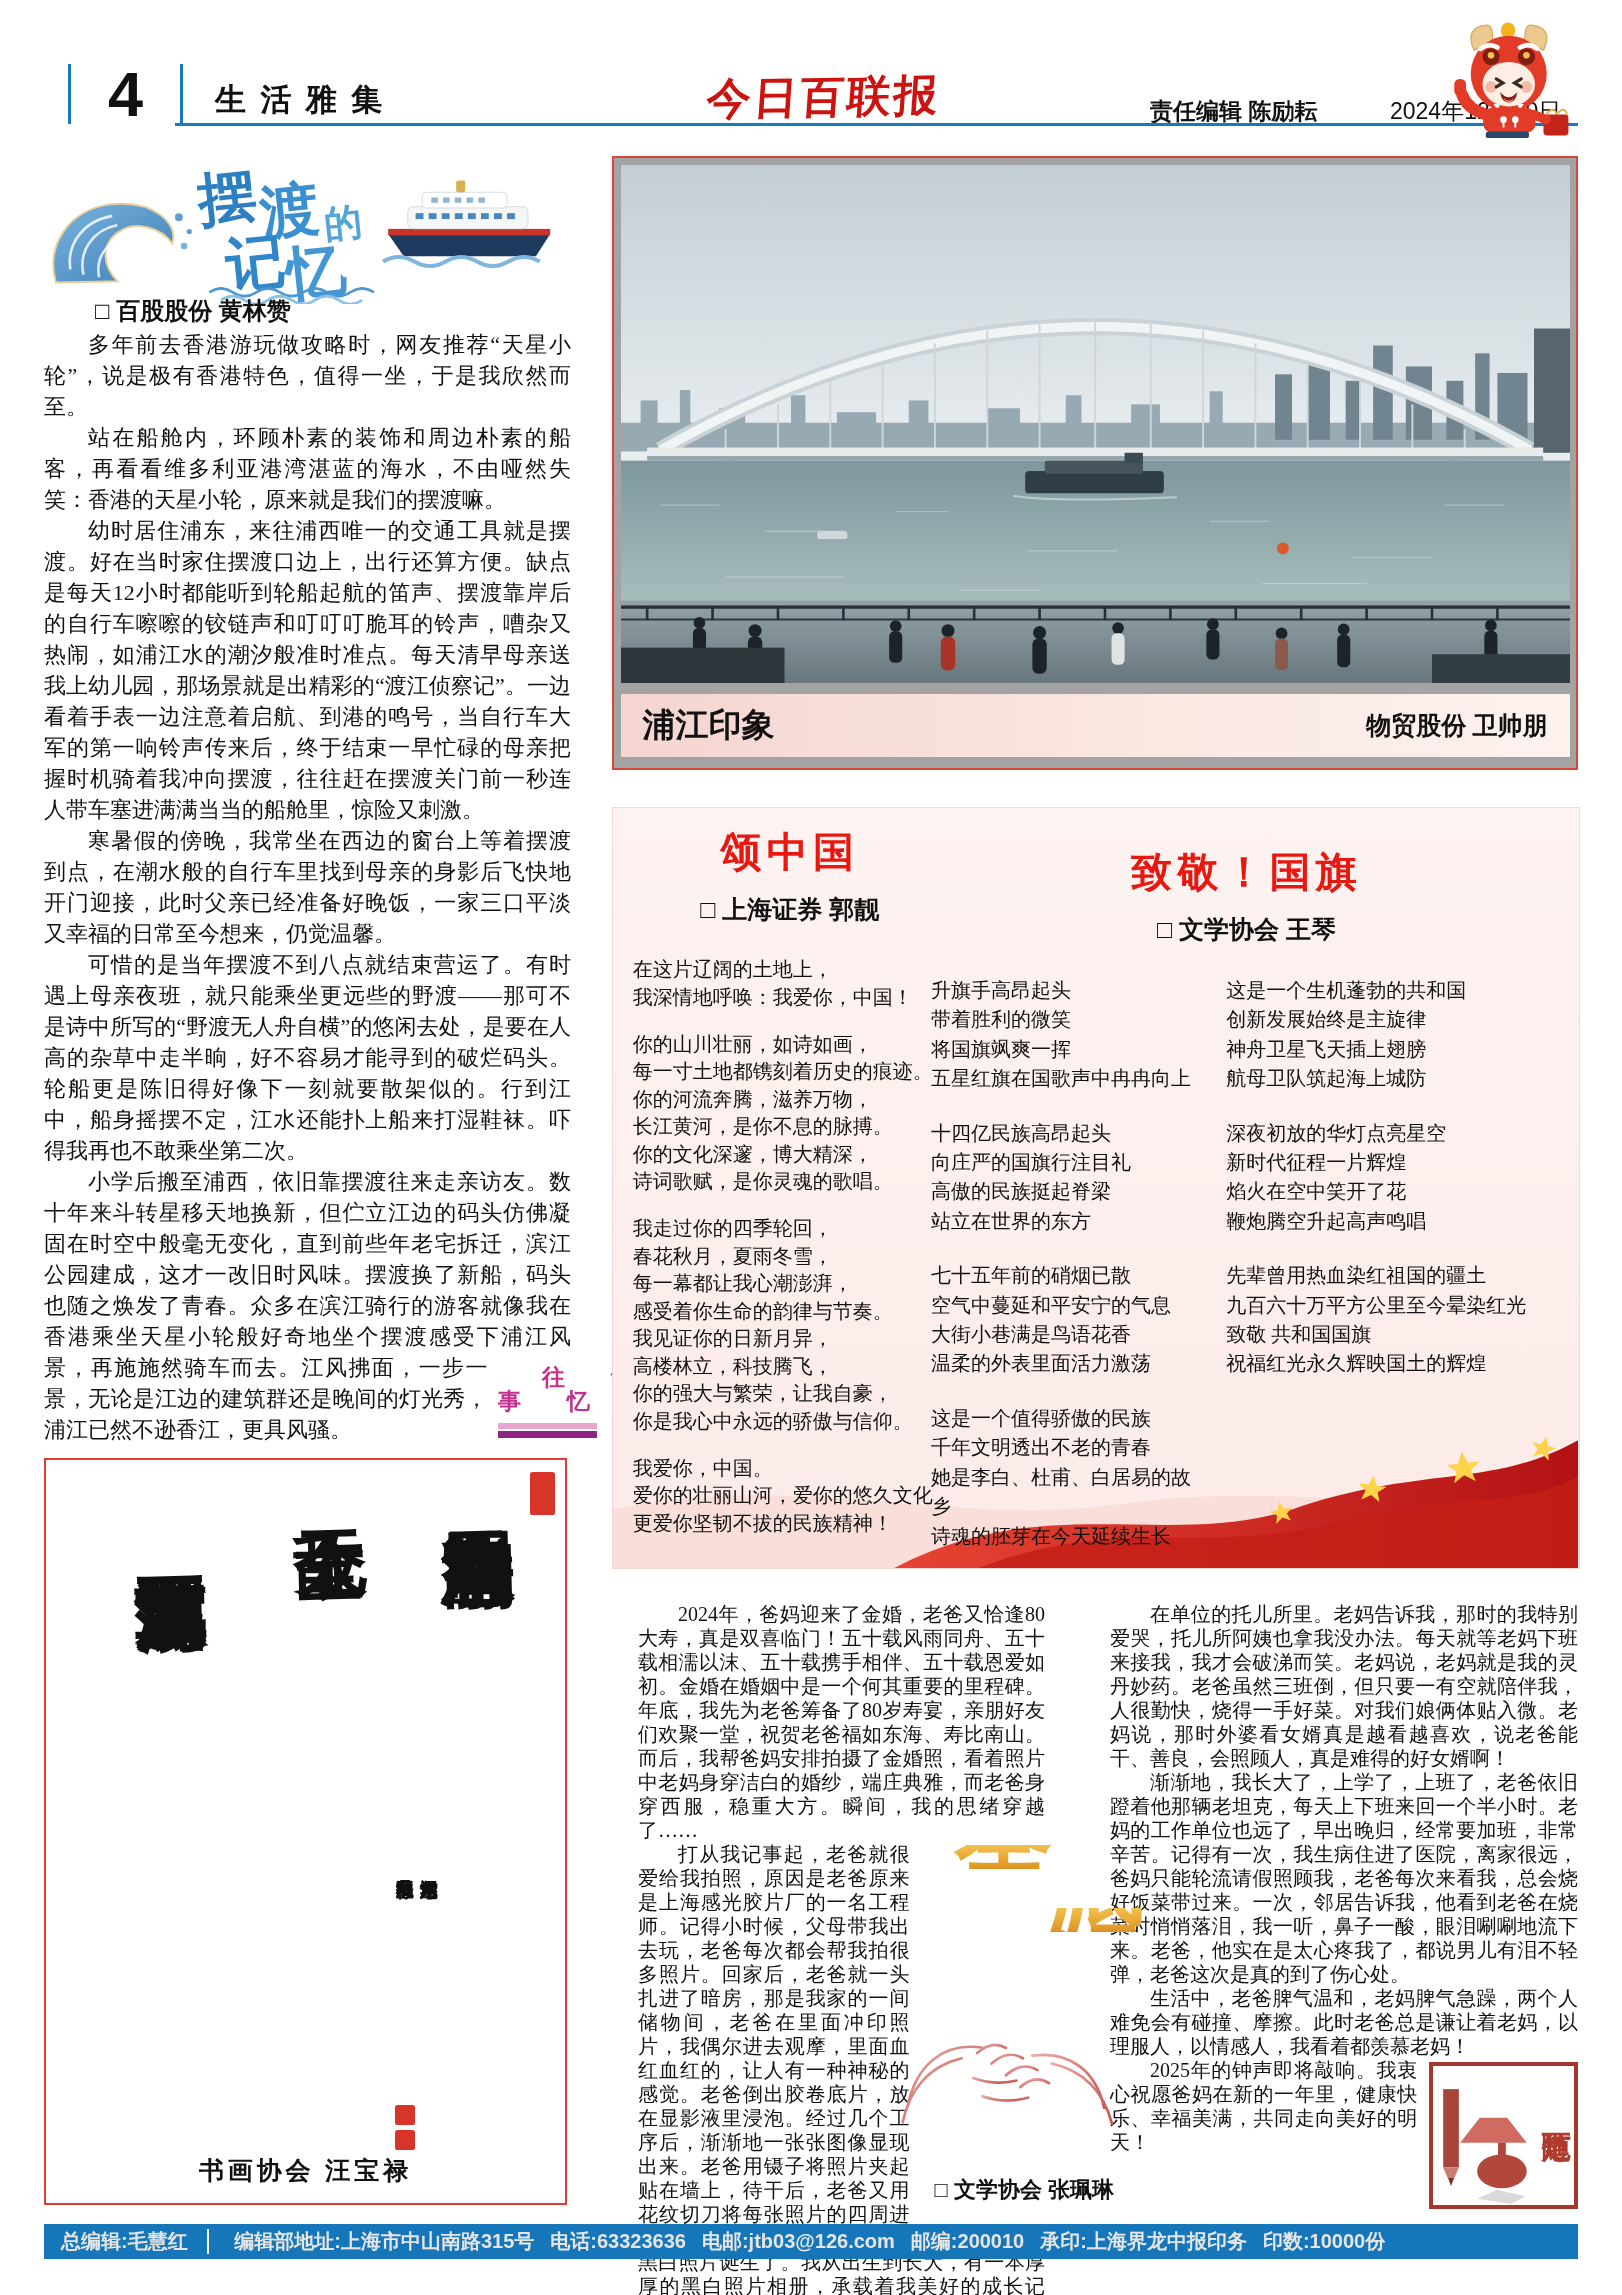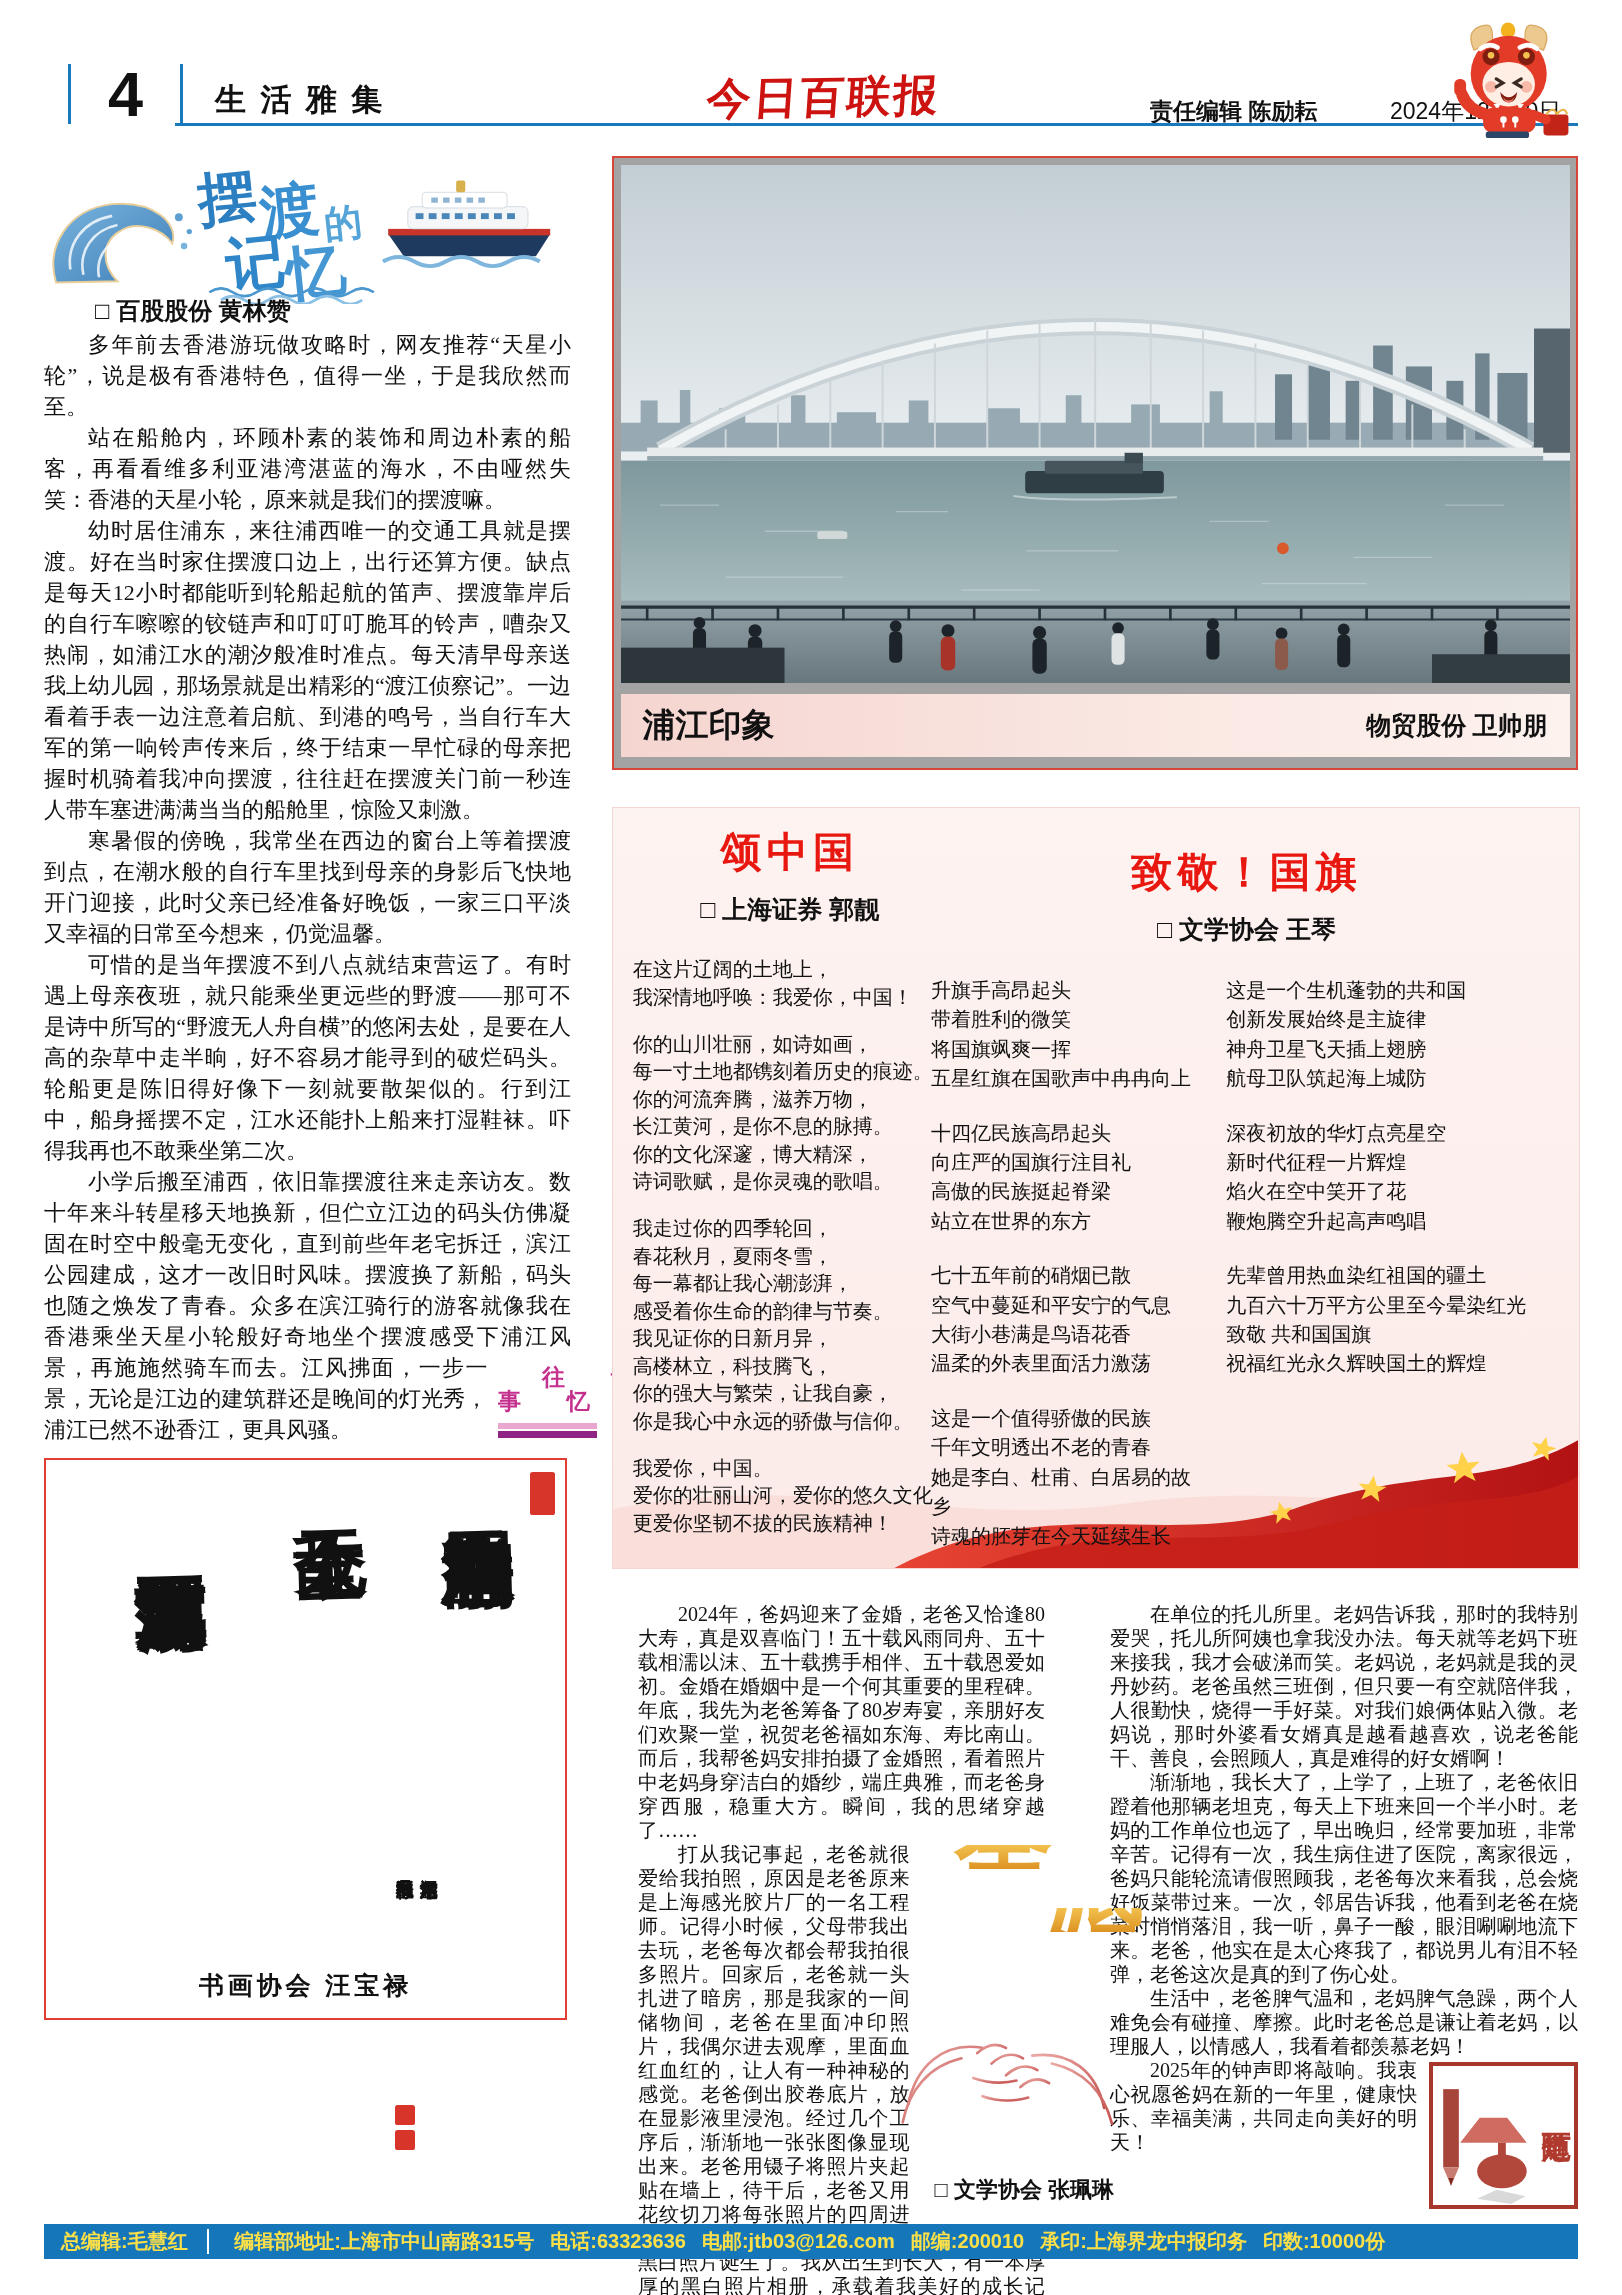--- a/index.html
+++ b/index.html
@@ -44,21 +44,21 @@
   .poem-byline{font-size:25px;font-weight:700;text-align:center;margin-top:13px;}
   .stanza{white-space:pre-line;font-size:20px;line-height:27.5px;margin-bottom:19.6px;}
   .poem1{left:11.8px;top:17px;width:330px;}
   .poem1 .stanzas{margin-top:30px;padding-left:7.9px;}
   .poem2{left:318px;top:37px;width:631px;}
   .poem2 .cols{display:flex;margin-top:30px;}
   .poem2 .colL{width:272px;}
   .poem2 .colR{width:336px;margin-left:23.6px;}
   .poem2 .stanza{line-height:29.4px;margin-bottom:25px;}
   
-  .callig{left:44px;top:1458px;width:523px;height:562px;border:2px solid #e23d32;background:#fff;box-sizing:border-box;}
+  .callig{left:44px;top:1458px;width:523px;height:747px;border:2px solid #e23d32;background:#fff;box-sizing:border-box;}
   .vtext{position:absolute;writing-mode:vertical-rl;text-orientation:upright;font-weight:700;
          font-size:73px;line-height:1.16;transform:rotate(-1.5deg);}
   .vsig{position:absolute;writing-mode:vertical-rl;text-orientation:upright;font-size:17.7px;line-height:1.35;
         white-space:pre-line;font-weight:600;}
   .seal{position:absolute;background:#d8352a;border-radius:2.6px;}
   .callig-cap{position:absolute;left:0;bottom:15.7px;width:100%;text-align:center;font-size:25px;font-weight:600;
               font-family:"Liberation Sans",sans-serif;letter-spacing:3.9px;}
   
   .gw{left:638px;top:1602px;width:940px;display:flex;}
   .gw-col{font-size:20px;line-height:24px;text-align:justify;}
@@ -69,21 +69,21 @@
   .jh-char{position:absolute;font-size:99px;font-weight:700;font-family:"Liberation Serif",serif;
            background:linear-gradient(180deg,#f2c14e,#dd9322);-webkit-background-clip:text;background-clip:text;
            color:transparent;}
   .jh-byline{position:absolute;left:-22px;bottom:3.9px;width:216px;text-align:right;font-size:22px;font-weight:700;
              white-space:nowrap;text-indent:0;font-family:"Liberation Sans",sans-serif;}
   .lamp-stamp{float:right;width:149px;height:147px;border:4.6px solid #a8372b;box-sizing:border-box;
               margin:3.9px 0 0 11.8px;position:relative;background:#fff;}
   .lamp-text{position:absolute;right:1.3px;top:3.9px;writing-mode:vertical-rl;text-orientation:upright;
              font-size:29px;line-height:1.12;font-weight:700;color:#b03a2e;font-family:"Liberation Sans",sans-serif;}
   
-  .footer{left:44px;top:2224px;width:1534px;height:35px;background:#1577b9;color:#fde047;display:flex;align-items:center;
+  .footer{left:44px;top:2224px;width:1534px;height:35px;background:#1577b9;color:#e5e5e5;display:flex;align-items:center;
           font-family:"Liberation Sans",sans-serif;font-size:20px;font-weight:600;}
   .ft-chief{padding:0 19.6px 0 17px;}
   .ft-div{width:2px;height:25px;background:#fff;}
   .ft-items{display:flex;gap:16px;padding-left:25px;}
 </style>
 </head>
 <body>
 
 <div id="page">
 

